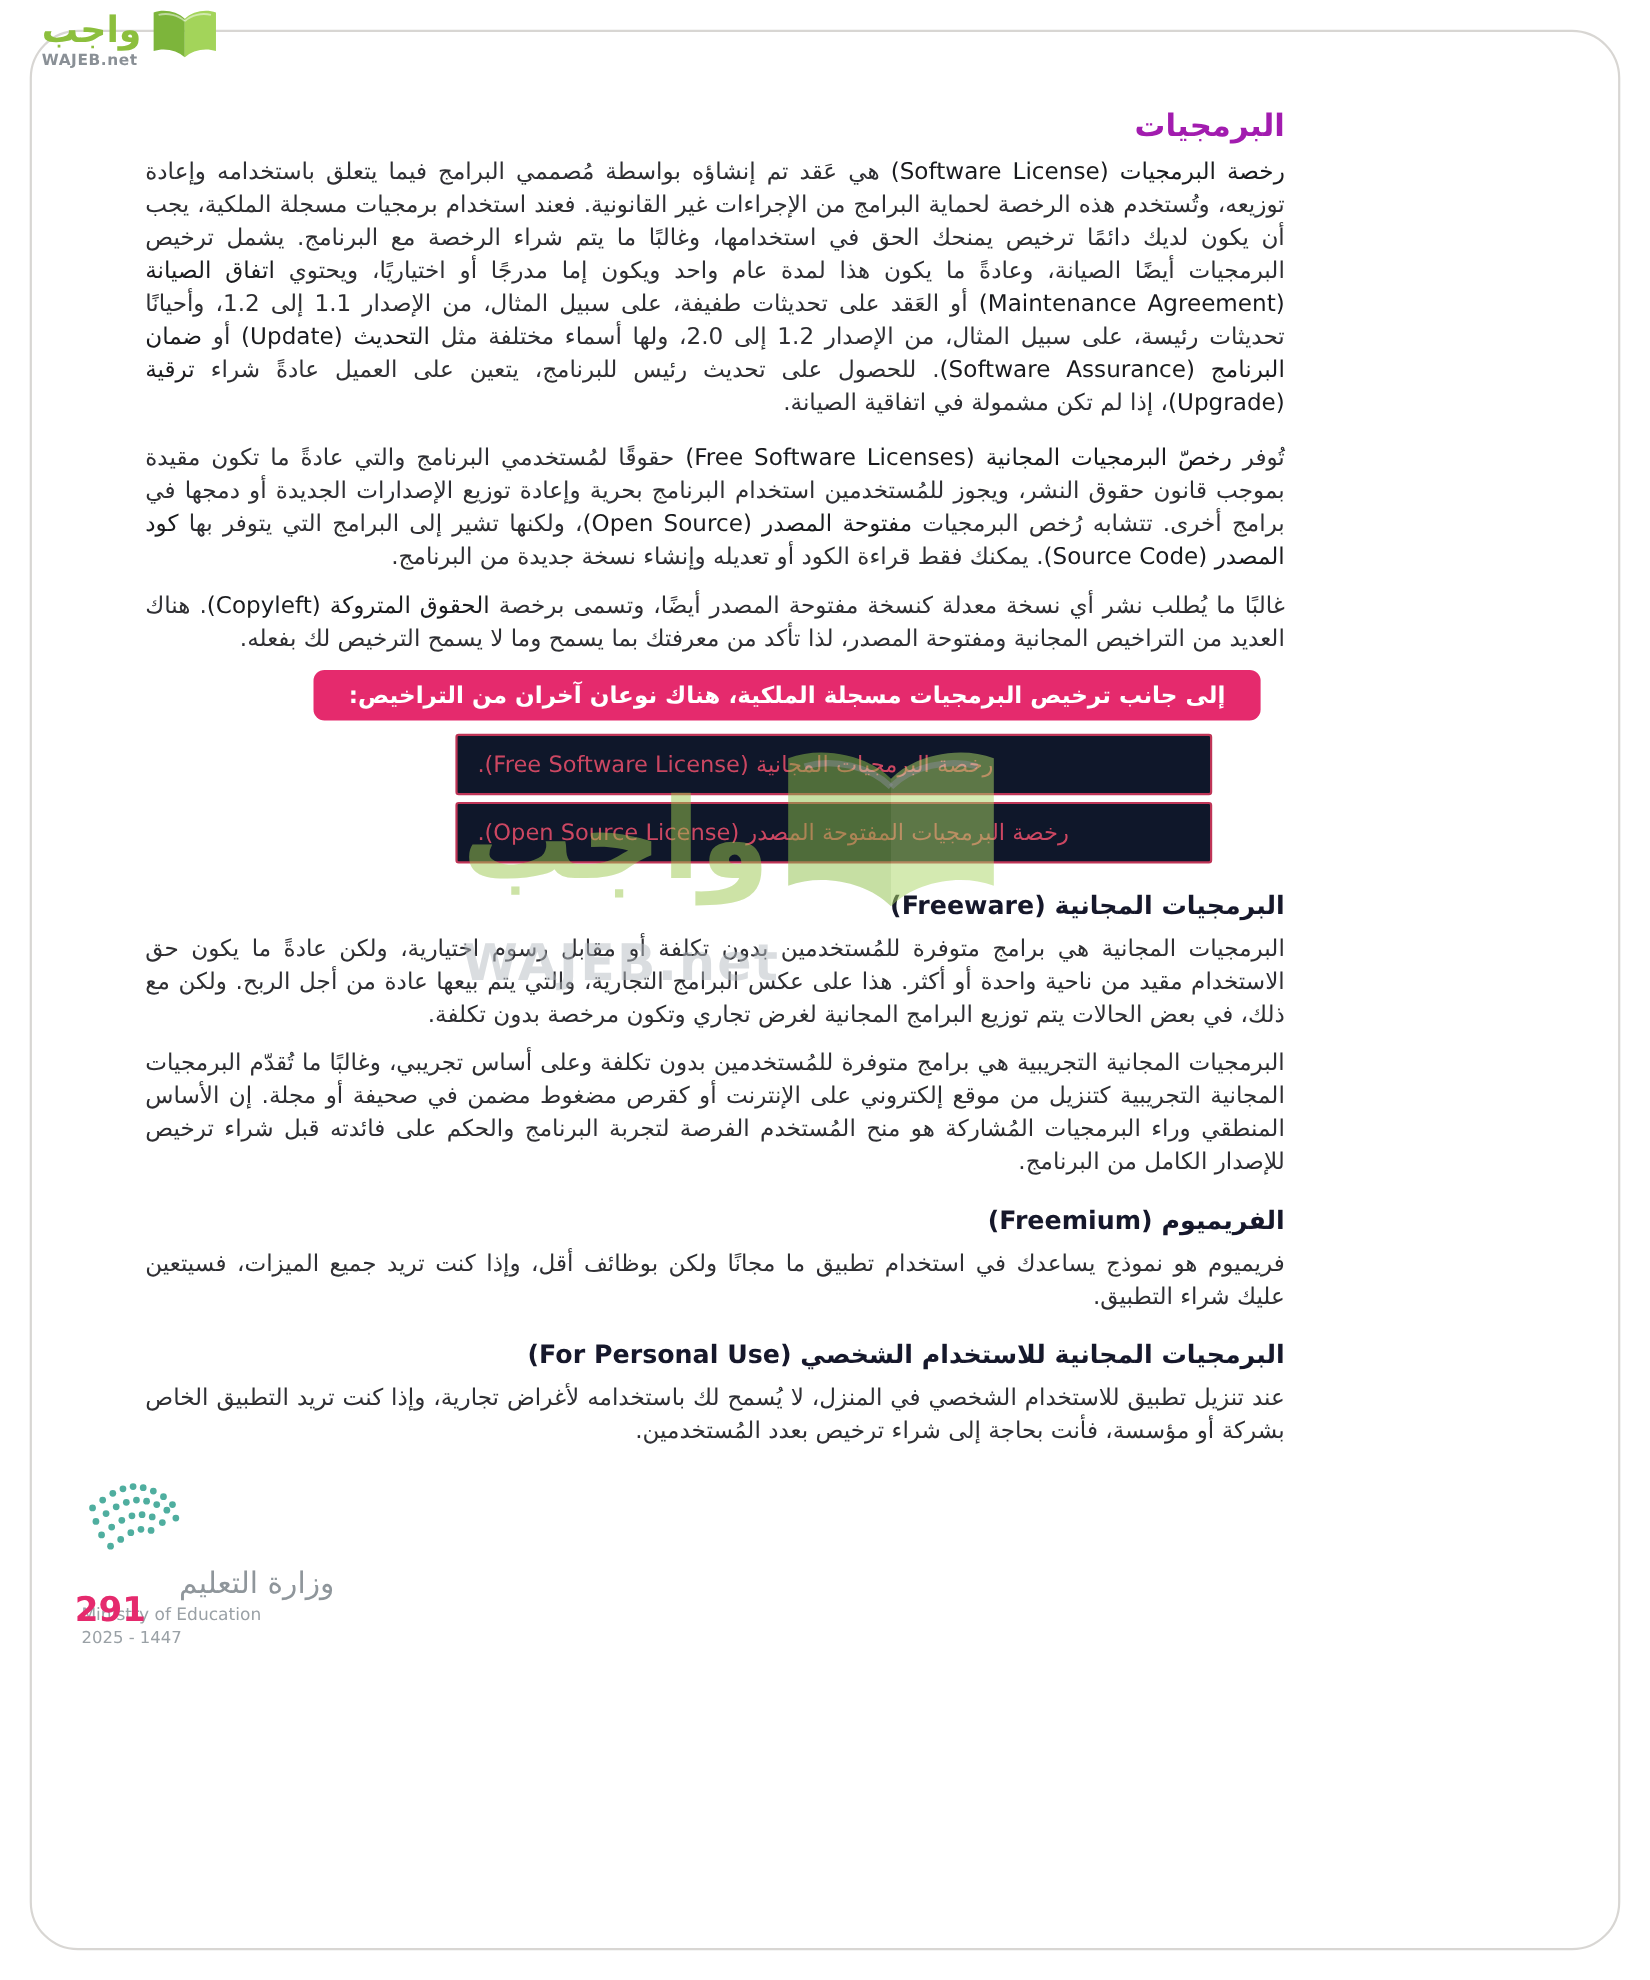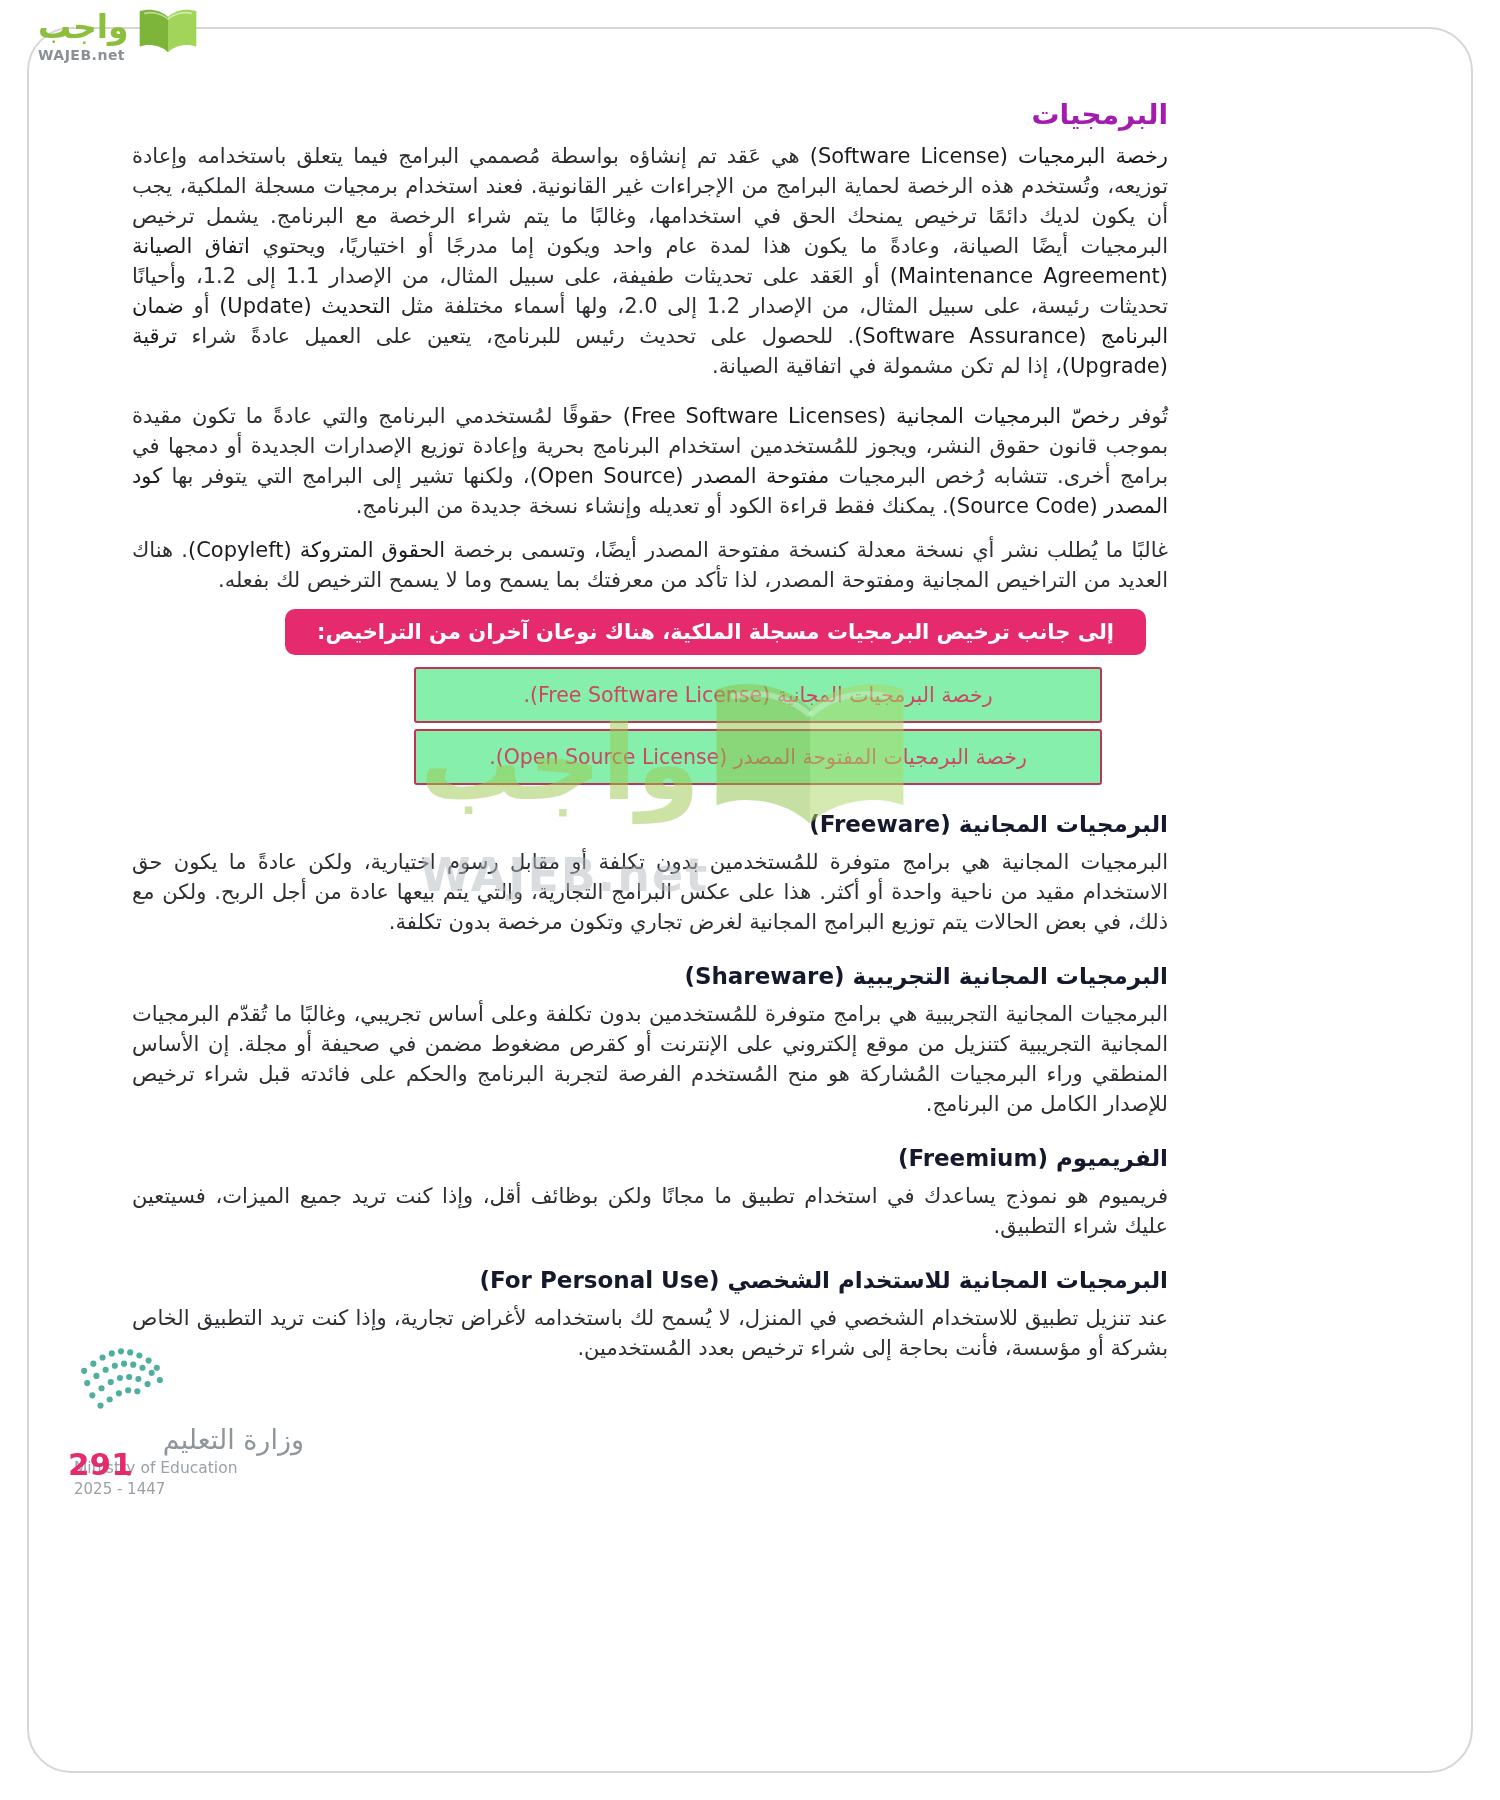--- a/index.html
+++ b/index.html
@@ -28,23 +28,23 @@
   .para.lead{margin-bottom:20px}
   .para .b{font-weight:normal;color:#1a1b1e}
   .callout-banner{
     width:fit-content;max-width:100%;white-space:nowrap;
     margin:14px 22px 12px 0;padding:11px 32px;
     background:#e52a6d;color:#ffffff;font-weight:bold;font-size:21px;
     border-radius:10px;
   }
   .license-boxes{width:688px;margin:0 66px 22px 0}
   .license-box{
-    border:2px solid #bf3557;background:#86efac;border-radius:3px;
+    border:2px solid #bf3557;background:#0f172a;border-radius:3px;
     padding:14px 18px;margin-bottom:6px;
-    color:#cc4762;font-size:20.5px;text-align:center;
+    color:#cc4762;font-size:20.5px;text-align:left;
   }
   .sec-title{margin:26px 0 10px;font-size:23px;font-weight:bold;color:#16182b}
   
   .watermark{position:absolute;left:420px;top:678px;width:480px;opacity:.5;z-index:3;pointer-events:none}
   .wm-row{display:flex;align-items:center}
   .wm-ar{font-size:102px;font-weight:bold;color:#9cc94f;line-height:.95}
   .wm-book{width:232px;height:172px;margin-left:-6px}
   .wm-domain{font-size:46px;font-weight:bold;color:#b6bcc2;letter-spacing:2px;margin-top:-2px}
   
   .ministry{position:absolute;left:74px;top:1336px;width:230px;z-index:2;color:#8f969b;text-align:left}
@@ -93,21 +93,20 @@
       <span>رخصة البرمجيات المفتوحة المصدر (Open Source License).</span>
     </div>
   </div>
 
   <section>
     <h2 class="sec-title">البرمجيات المجانية (Freeware)</h2>
     <p class="para">البرمجيات المجانية هي برامج متوفرة للمُستخدمين بدون تكلفة أو مقابل رسوم اختيارية، ولكن عادةً ما يكون حق الاستخدام مقيد من ناحية واحدة أو أكثر. هذا على عكس البرامج التجارية، والتي يتم بيعها عادة من أجل الربح. ولكن مع ذلك، في بعض الحالات يتم توزيع البرامج المجانية لغرض تجاري وتكون مرخصة بدون تكلفة.</p>
   </section>
 
   <section>
-    <h2 class="sec-title">البرمجيات المجانية التجريبية (Shareware)</h2>
     <p class="para">البرمجيات المجانية التجريبية هي برامج متوفرة للمُستخدمين بدون تكلفة وعلى أساس تجريبي، وغالبًا ما تُقدّم البرمجيات المجانية التجريبية كتنزيل من موقع إلكتروني على الإنترنت أو كقرص مضغوط مضمن في صحيفة أو مجلة. إن الأساس المنطقي وراء البرمجيات المُشاركة هو منح المُستخدم الفرصة لتجربة البرنامج والحكم على فائدته قبل شراء ترخيص للإصدار الكامل من البرنامج.</p>
   </section>
 
   <section>
     <h2 class="sec-title">الفريميوم (Freemium)</h2>
     <p class="para">فريميوم هو نموذج يساعدك في استخدام تطبيق ما مجانًا ولكن بوظائف أقل، وإذا كنت تريد جميع الميزات، فسيتعين عليك شراء التطبيق.</p>
   </section>
 
   <section>
     <h2 class="sec-title">البرمجيات المجانية للاستخدام الشخصي (For Personal Use)</h2>

